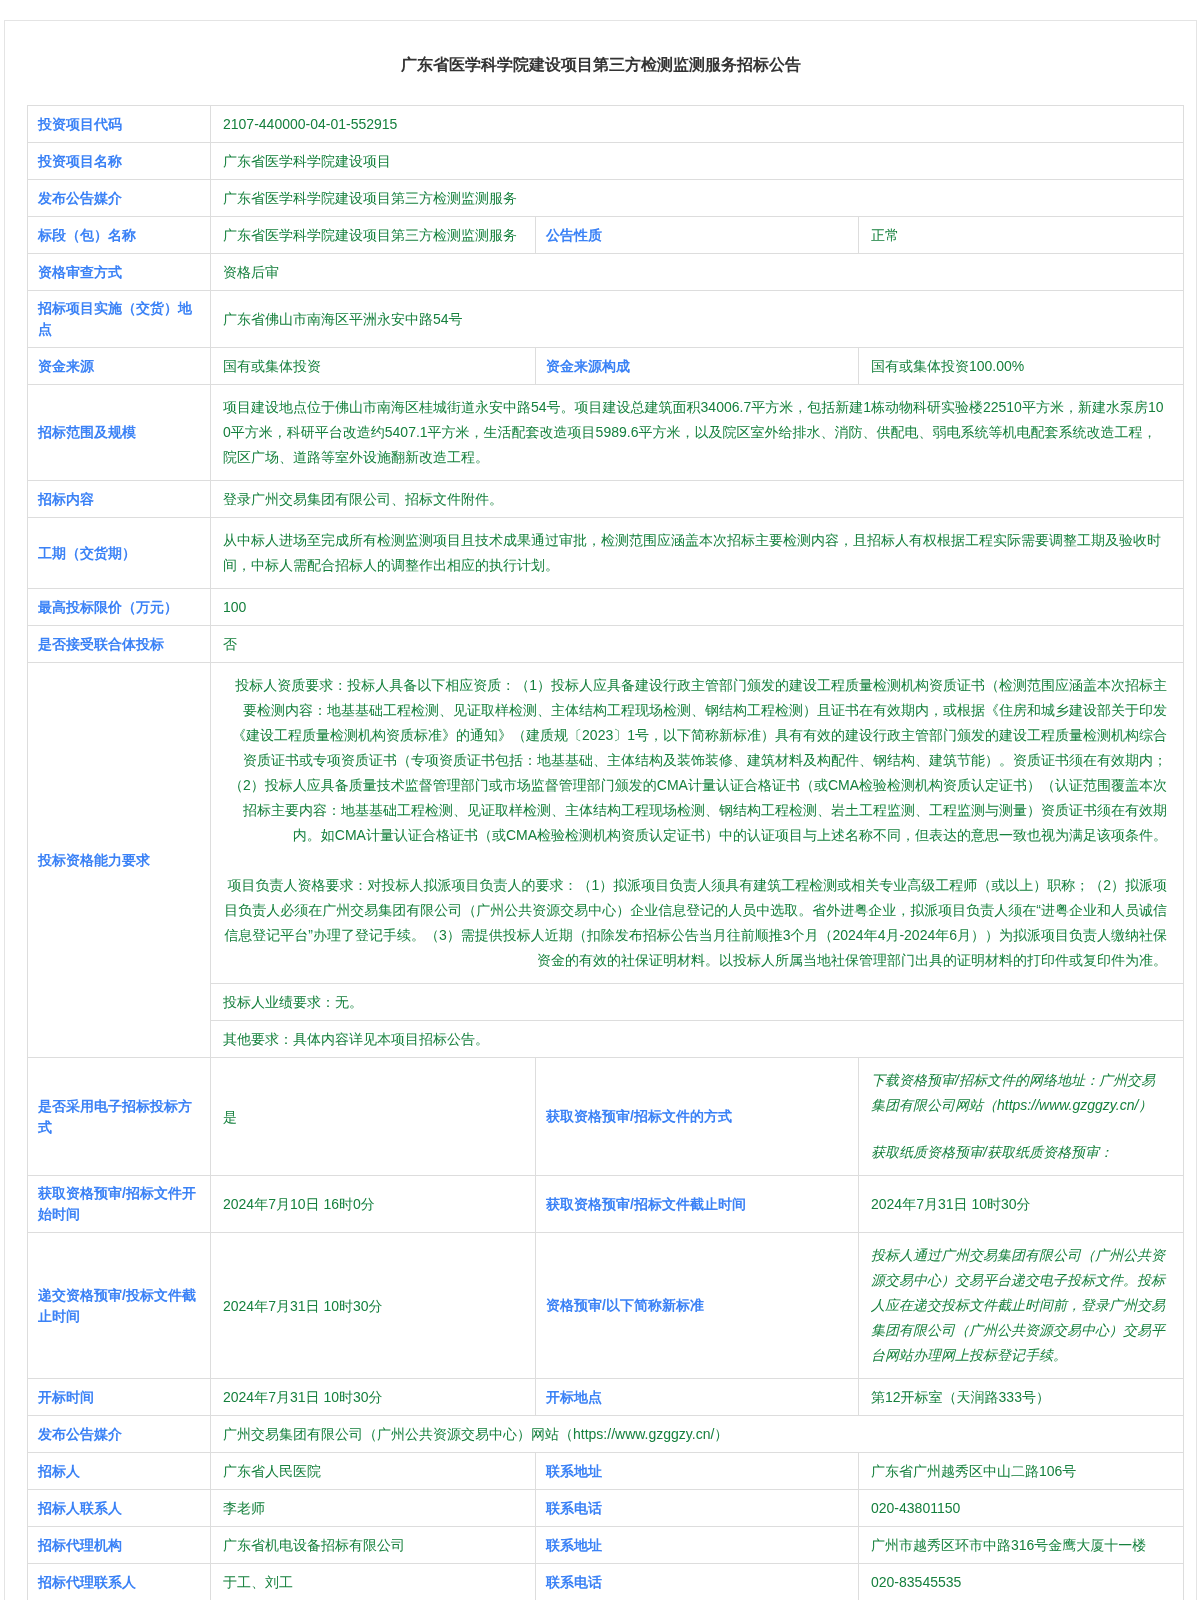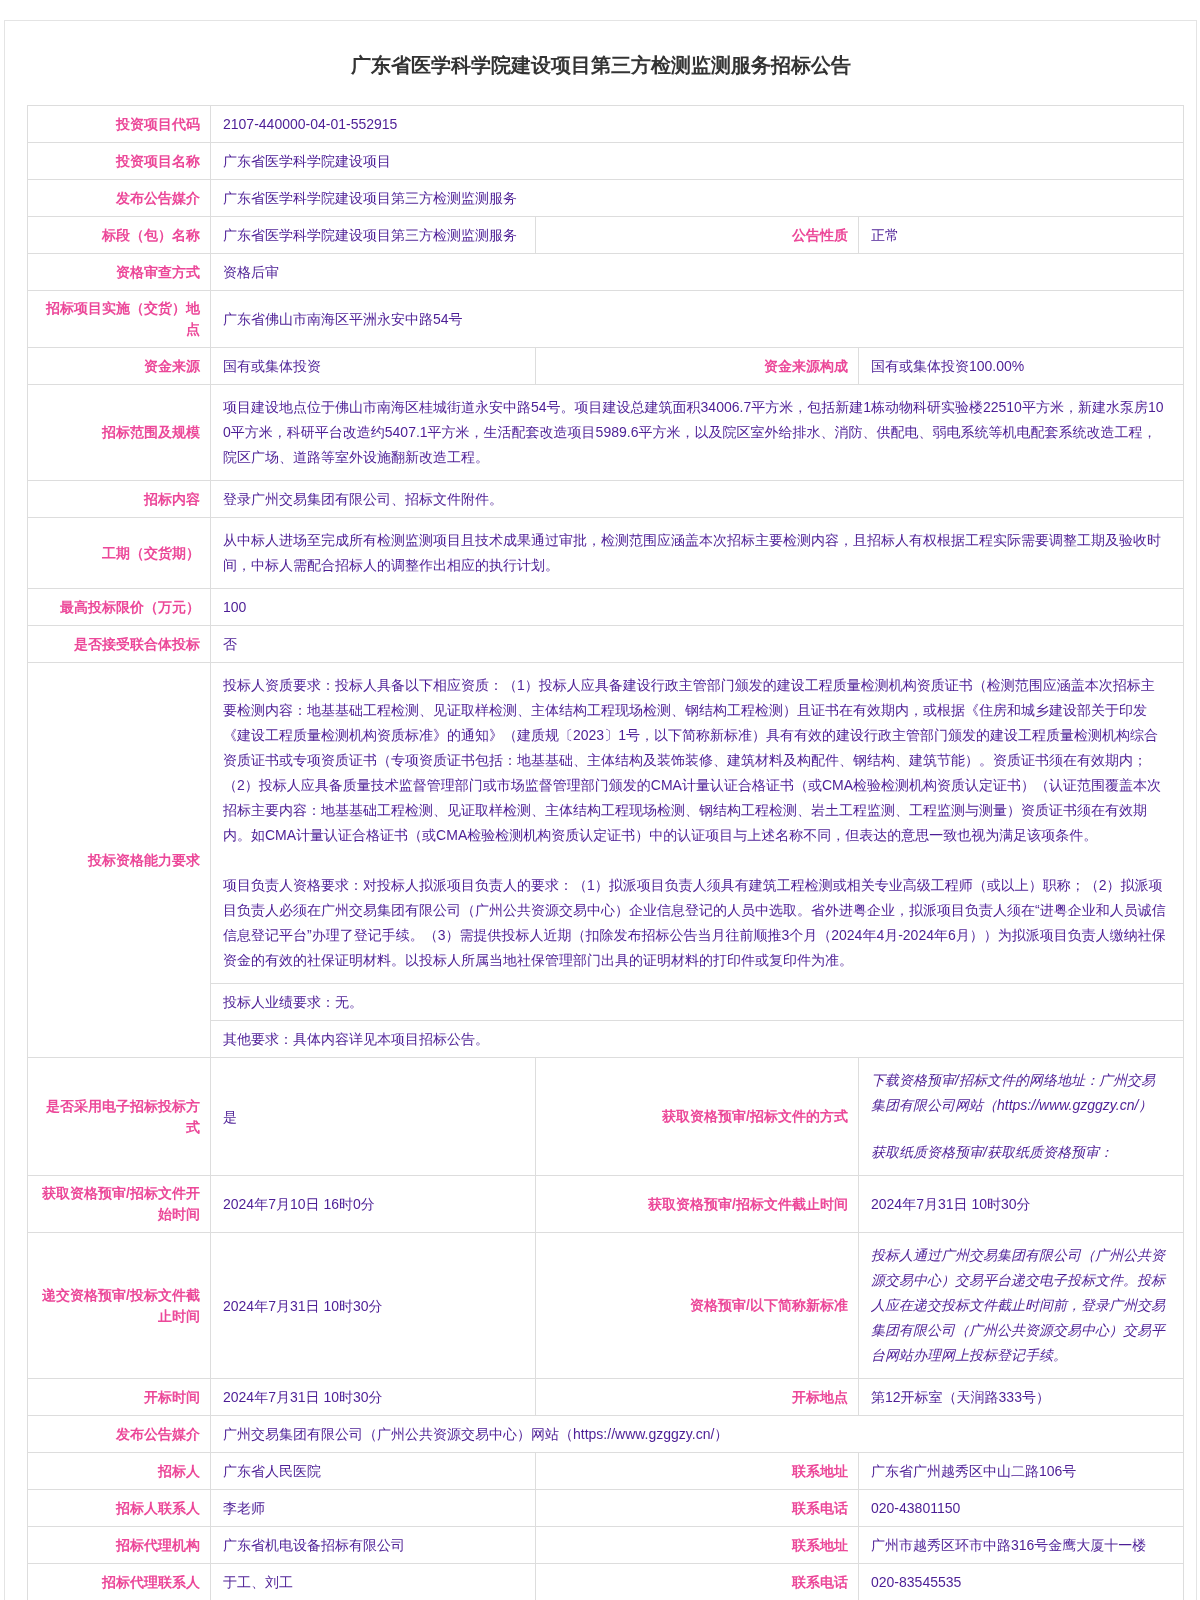--- a/index.html
+++ b/index.html
@@ -15,60 +15,60 @@
   }
   .card {
     margin: 20px 3px 0 4px;
     border: 1px solid #e4e4e4;
     background: #ffffff;
     box-sizing: border-box;
     min-height: 1567px;
     padding: 30px 21px 26px 22px;
   }
   .page-title {
-    font-size: 20px;
+    font-size: 16px;
     font-weight: bold;
     color: #333333;
     text-align: center;
     margin: 0 0 26px 0;
     line-height: 28px;
   }
   table.info {
     border-collapse: collapse;
     table-layout: fixed;
     width: 1156px;
   }
   table.info td {
     border: 1px solid #dddddd;
     font-size: 14px;
     vertical-align: middle;
     word-break: break-all;
     box-sizing: border-box;
   }
   td.lbl {
     font-weight: bold;
-    color: #ec4899;
-    text-align: right;
+    color: #3b82f6;
+    text-align: left;
     padding: 7px 10px;
     line-height: 21px;
   }
   td.val {
-    color: #4c1d95;
+    color: #15803d;
     text-align: left;
     padding: 7px 12px;
     line-height: 22px;
   }
   td.val.long {
     line-height: 25px;
     padding: 10px 16px 10px 12px;
     margin-left: 13px;
   }
   tr.r td { height: 37px; }
   td.paras { padding: 20px 16px 16px 12px; }
-  td.paras p { margin: 0 0 25px 0; }
+  td.paras p { margin: 0 0 25px 0; text-align: right; }
   td.paras p:last-child { margin: 0; }
   .block-gap { height: 22px; }
   td.tall-val { padding-top: 14px; padding-bottom: 14px; font-style: italic; }
 </style>
 </head>
 <body>
 
 <div class="card">
   <h1 class="page-title">广东省医学科学院建设项目第三方检测监测服务招标公告</h1>
 

